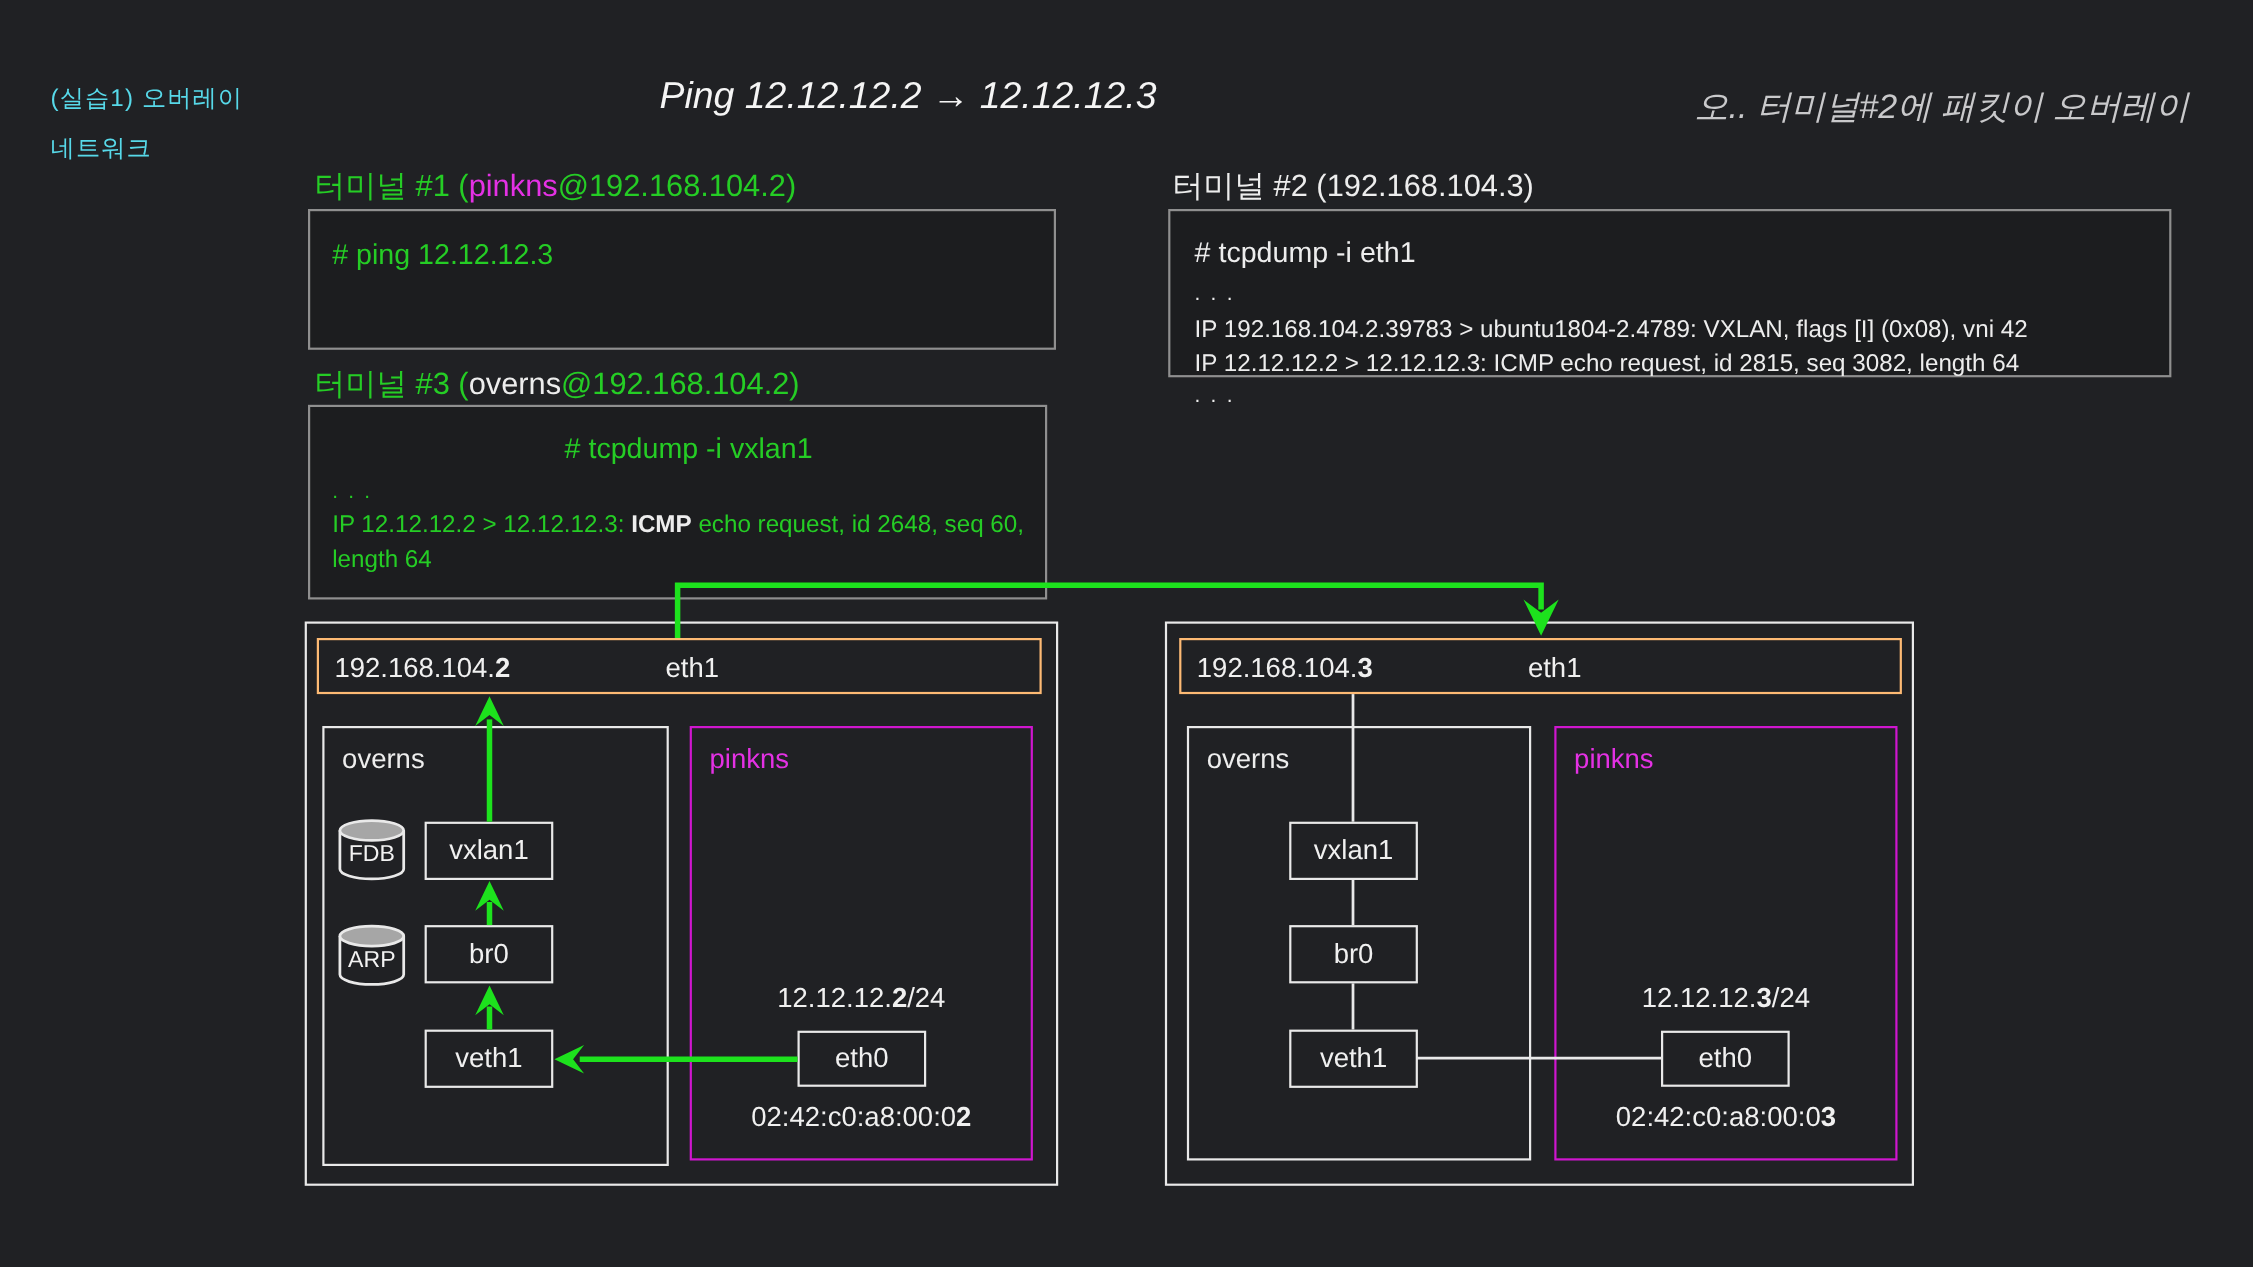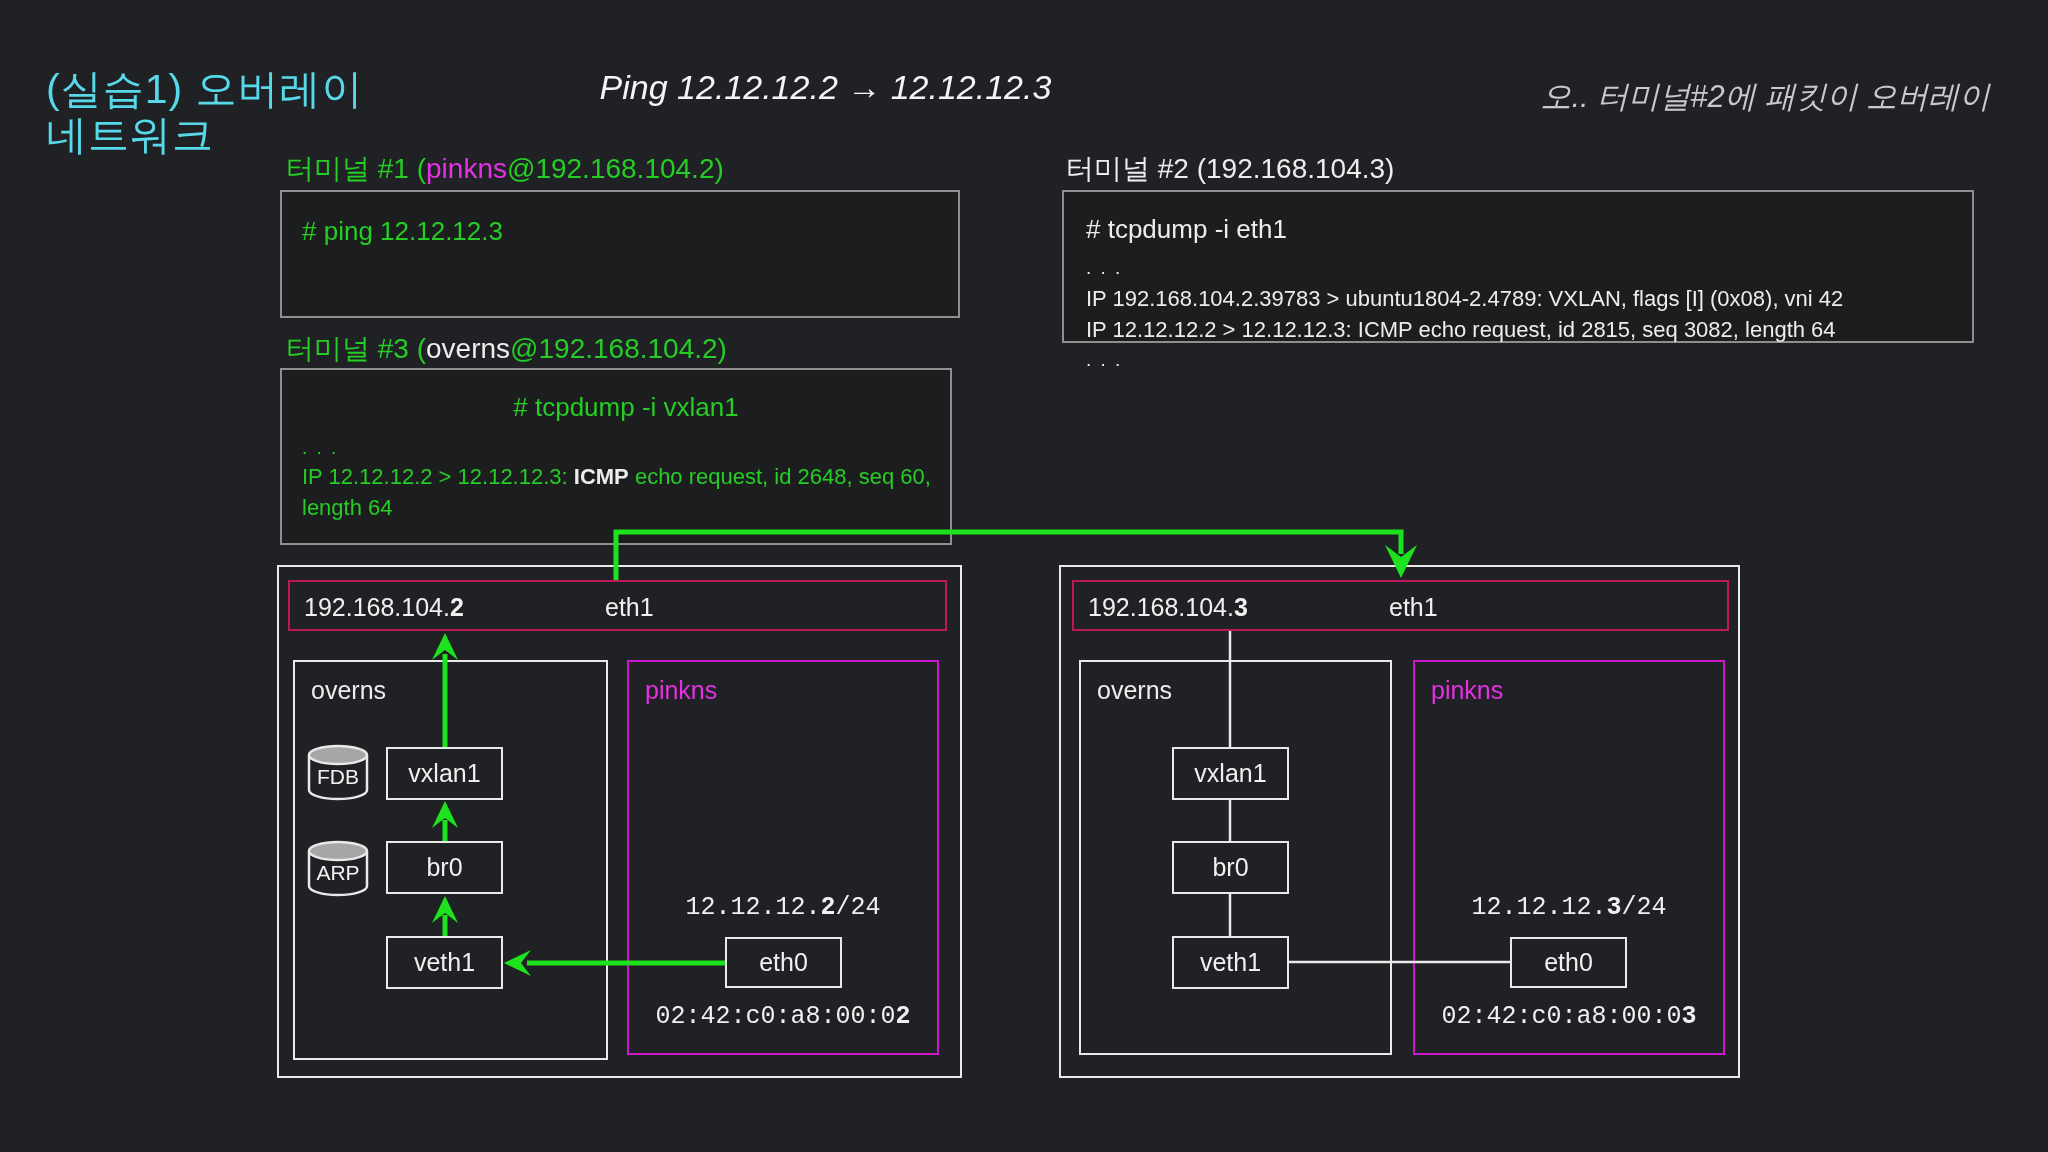--- a/index.html
+++ b/index.html
@@ -1,39 +1,39 @@
 <!DOCTYPE html>
 <html><head>
 <meta charset="utf-8">
 <style>
   html,body{margin:0;padding:0;background:#202124;}
   #stage{position:relative;width:2048px;height:1152px;background:#202124;
          font-family:"Liberation Sans",sans-serif;overflow:hidden;}
   .abs{position:absolute;}
-  .slide-title{color:#57d9e9;font-size:41px;line-height:46px;letter-spacing:1px;}
+  .slide-title{color:#57d9e9;font-size:22px;line-height:46px;letter-spacing:1px;}
   .heading{color:#f5f5f5;font-size:34px;font-style:italic;text-align:center;}
   .note{color:#c9c9cb;font-size:31px;font-style:italic;white-space:nowrap;}
   .tlabel{font-size:28px;white-space:nowrap;}
   .green{color:#25cd25;}
   .magenta{color:#e431e4;}
   .white{color:#ededed;}
   .tbox{position:absolute;border:2px solid #8f8f8f;background:#1c1d1f;box-sizing:border-box;}
   .cmd{font-size:26px;}
   .ellip{font-size:19px;letter-spacing:2px;}
   .outline{font-size:22px;line-height:31px;}
   .hostbox{position:absolute;border:2px solid #e9e9e9;box-sizing:border-box;}
-  .bar{position:absolute;border:2px solid #be185d;box-sizing:border-box;color:#f0f0f0;font-size:25px;}
+  .bar{position:absolute;border:2px solid #fdba74;box-sizing:border-box;color:#f0f0f0;font-size:25px;}
   .bar .ip{position:absolute;left:14px;top:11px;}
   .bar .nic{position:absolute;left:315px;top:11px;}
   .nsbox{position:absolute;border:2px solid #e9e9e9;box-sizing:border-box;}
   .nsbox.pink{border-color:#cf16cf;}
   .nslabel{position:absolute;left:16px;top:14px;font-size:25px;}
   .node{position:absolute;border:2px solid #e9e9e9;box-sizing:border-box;color:#f0f0f0;
         font-size:25px;display:flex;align-items:center;justify-content:center;background:#202124;}
-  .ctext{position:absolute;text-align:center;color:#f0f0f0;font-size:25px;font-family:Liberation Mono, monospace;}
+  .ctext{position:absolute;text-align:center;color:#f0f0f0;font-size:25px;}
   .b{font-weight:bold;}
   .cyl{position:absolute;}
   .cyl .cyl-label{position:absolute;left:0;top:21px;width:100%;text-align:center;
         color:#f2f2f2;font-size:21px;}
   svg.overlay{position:absolute;left:0;top:0;pointer-events:none;}
 </style>
 </head>
 <body>
 
 <div id="stage">

